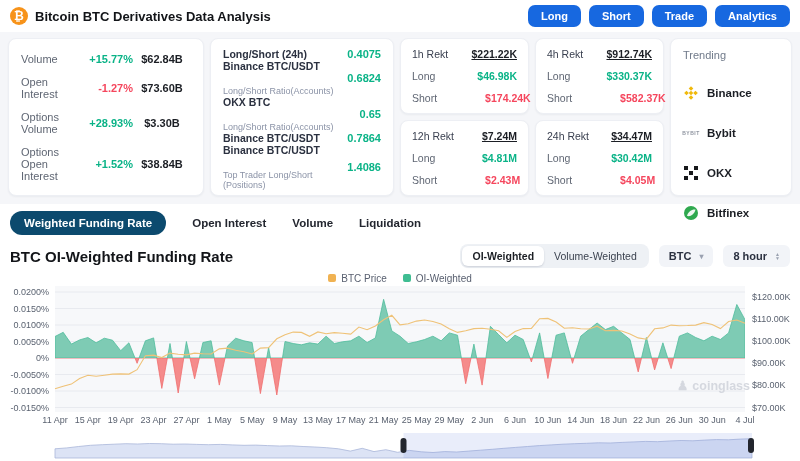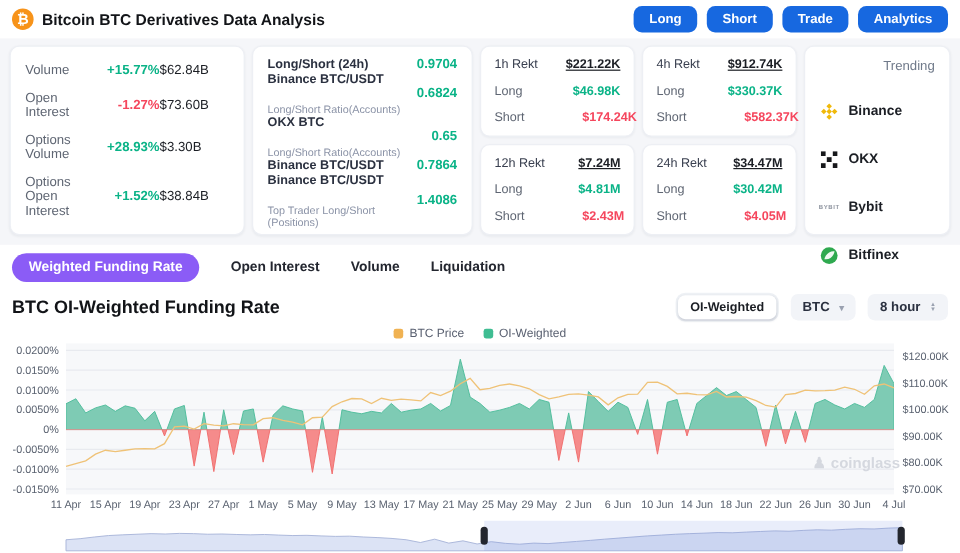--- a/index.html
+++ b/index.html
@@ -16,47 +16,47 @@
              padding:0 13px; font-size:11px; font-weight:bold; font-family:inherit; cursor:pointer; }
 
   
   .cards { background:#f5f6f9; padding:6px 8px 8px; display:flex; gap:6px; height:172px; }
   .card { background:#fff; border:1px solid #edeff4; border-radius:8px;
           box-shadow:0 1px 2px rgba(25,35,60,0.05); }
   .stats-card { width:196px; padding:8px 12px; display:flex; flex-direction:column; justify-content:space-around; }
   .stat-row { display:flex; align-items:center; font-size:11px; }
   .stat-label { flex:1; color:#5f6673; }
   .stat-change { width:54px; text-align:right; font-weight:bold; }
-  .stat-value { width:58px; text-align:left; color:#1b1e24; font-weight:normal; }
+  .stat-value { width:58px; text-align:center; color:#1b1e24; font-weight:bold; }
   .up { color:#0ab387; } .down { color:#f5465d; }
 
   .ratio-card { width:184px; padding:9px 12px; display:flex; flex-direction:column; justify-content:space-between; }
   .ratio-row { display:flex; align-items:center; }
   .ratio-text { flex:1; }
   .ratio-title { font-size:10.5px; font-weight:bold; color:#2b3140; }
   .ratio-sub { font-size:9px; color:#8b93a7; margin-top:14px; }
   .ratio-val { font-size:11px; font-weight:bold; color:#0ab387; }
 
   .rekt-col { width:129px; display:flex; flex-direction:column; gap:6px; }
   .rekt-card { flex:1; padding:9px 11px; display:flex; flex-direction:column; justify-content:space-between; }
   .rekt-row { display:flex; justify-content:space-between; font-size:10.5px; }
   .rekt-period { color:#3a4050; } .rekt-total { color:#1b1e24; font-weight:bold;text-decoration:underline; }
   .rekt-side { color:#5f6673; } .rekt-long { color:#0ab387; font-weight:bold; } .rekt-short { color:#f5465d; font-weight:bold;margin-left:48px; }
 
   .trend-card { flex:1; padding:10px 12px; display:flex; flex-direction:column; justify-content:space-between; }
-  .trend-title { font-size:11px; color:#707a8a;text-align:right; }
+  .trend-title { font-size:11px; color:#707a8a; }
   .trend-item { display:flex; align-items:center; gap:8px; cursor:pointer;margin-top:24px; }
   .trend-name { font-size:11.5px; font-weight:bold; color:#1b1e24; }
   .trend-ic { width:16px; height:16px; display:flex; align-items:center; justify-content:center; }
   .bybit-txt { font-size:5px; font-weight:bold; color:#8f95a0; letter-spacing:0.5px; }
 
   
   .tabs { display:flex; align-items:center; gap:26px; padding:7px 10px 6px; }
   .tab { font-size:11.5px; font-weight:bold; color:#23262f; cursor:pointer; padding:6px 0; }
-  .tab.active { background:#8b5cf6; color:#fff; padding:6px 14px; border-radius:16px; }
+  .tab.active { background:#0c4a6e; color:#fff; padding:6px 14px; border-radius:16px; }
 
   
   .chart-hdr { display:flex; align-items:center; padding:3px 10px 2px; }
   .chart-title { font-size:15px; font-weight:bold; color:#121418; }
   .chart-controls { margin-left:auto; display:flex; gap:10px; align-items:center; }
   .seg { background:#eef1f5; border-radius:8px; padding:2px; display:flex; }
   .seg-btn { font-size:10.5px; color:#3c4350; padding:4px 10px; border:none; background:transparent;
              border-radius:6px; font-family:inherit; cursor:pointer; }
   .seg-btn.active { background:#fff; box-shadow:0 1px 2px rgba(20,30,60,0.15); font-weight:bold; color:#1b1e24; }
   .select { background:#f2f4f8; border-radius:6px; padding:5px 10px; font-size:11px; font-weight:bold;
@@ -108,21 +108,21 @@
         <span class="stat-label">Options Open Interest</span>
         <span class="stat-change up">+1.52%</span>
         <span class="stat-value">$38.84B</span>
       </div>
     </div>
   <div class="card ratio-card" id="ratio-card">
       <div class="ratio-row">
         <div class="ratio-text">
           <div class="ratio-title">Long/Short (24h)</div>
         </div>
-        <span class="ratio-val">0.9704</span>
+        <span class="ratio-val">0.4075</span>
       </div>
       <div class="ratio-row">
         <div class="ratio-text">
           <div class="ratio-title">Binance BTC/USDT</div>
           <div class="ratio-sub">Long/Short Ratio(Accounts)</div>
         </div>
         <span class="ratio-val">0.6824</span>
       </div>
       <div class="ratio-row">
         <div class="ratio-text">
@@ -214,38 +214,38 @@
             <path d="M3.5 5.7L5.8 8L3.5 10.3L1.2000000000000002 8Z" fill="#F0B90B"></path>
             <path d="M8 5.7L10.3 8L8 10.3L5.7 8Z" fill="#F0B90B"></path>
             <path d="M12.5 5.7L14.8 8L12.5 10.3L10.2 8Z" fill="#F0B90B"></path>
             <path d="M8 10.2L10.3 12.5L8 14.8L5.7 12.5Z" fill="#F0B90B"></path>
           </svg>
         </span>
         <span class="trend-name">Binance</span>
       </div>
       <div class="trend-item">
         <span class="trend-ic">
+          <span class="bybit-txt">BYBIT</span>
+        </span>
+        <span class="trend-name">Bybit</span>
+      </div>
+      <div class="trend-item">
+        <span class="trend-ic">
           <svg width="14" height="14" viewBox="0 0 14 14">
             <rect x="0" y="0" width="4" height="4" fill="#17181b"></rect>
             <rect x="10" y="0" width="4" height="4" fill="#17181b"></rect>
             <rect x="5" y="5" width="4" height="4" fill="#17181b"></rect>
             <rect x="0" y="10" width="4" height="4" fill="#17181b"></rect>
             <rect x="10" y="10" width="4" height="4" fill="#17181b"></rect>
           </svg>
         </span>
         <span class="trend-name">OKX</span>
       </div>
       <div class="trend-item">
         <span class="trend-ic">
-          <span class="bybit-txt">BYBIT</span>
-        </span>
-        <span class="trend-name">Bybit</span>
-      </div>
-      <div class="trend-item">
-        <span class="trend-ic">
           <svg width="16" height="16" viewBox="0 0 16 16">
             <circle cx="8" cy="8" r="7" fill="#2FA94F"></circle>
             <path d="M4 11 C5 6.5 9 4 12.5 4.5 C11.5 9 8 11.8 4 11 Z" fill="#ffffff" opacity="0.92"></path>
           </svg>
         </span>
         <span class="trend-name">Bitfinex</span>
       </div>
     </div>
 </div>
 
@@ -254,20 +254,21 @@
     <div class="tab">Open Interest</div>
     <div class="tab">Volume</div>
     <div class="tab">Liquidation</div>
   </div>
 
 <div class="chart-hdr">
   <span class="chart-title">BTC OI-Weighted Funding Rate</span>
   <div class="chart-controls">
     <div class="seg" id="seg">
         <button class="seg-btn active">OI-Weighted</button>
+        <button class="seg-btn">Volume-Weighted</button>
       </div>
     <div class="select">
       <span>BTC</span>
       <span class="caret">▾</span>
     </div>
     <div class="select">
       <span>8 hour</span>
       <span class="spin">
           <span>▲</span>
           <span>▼</span>

